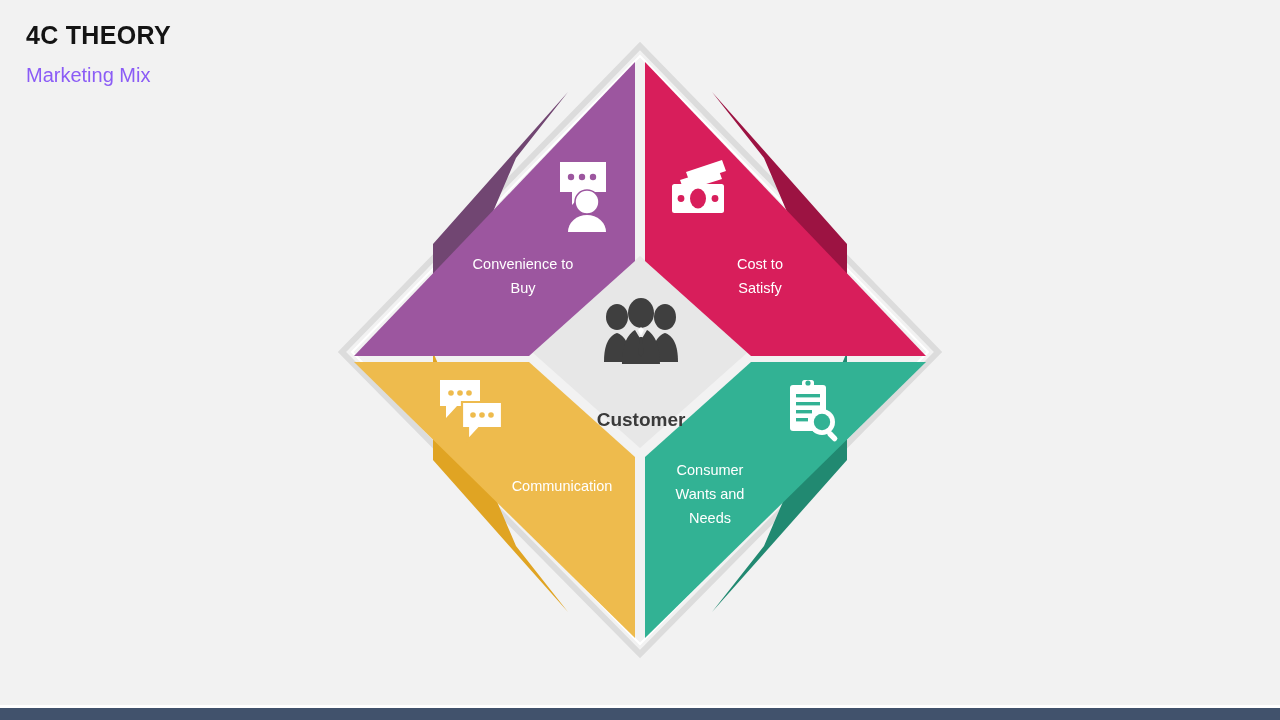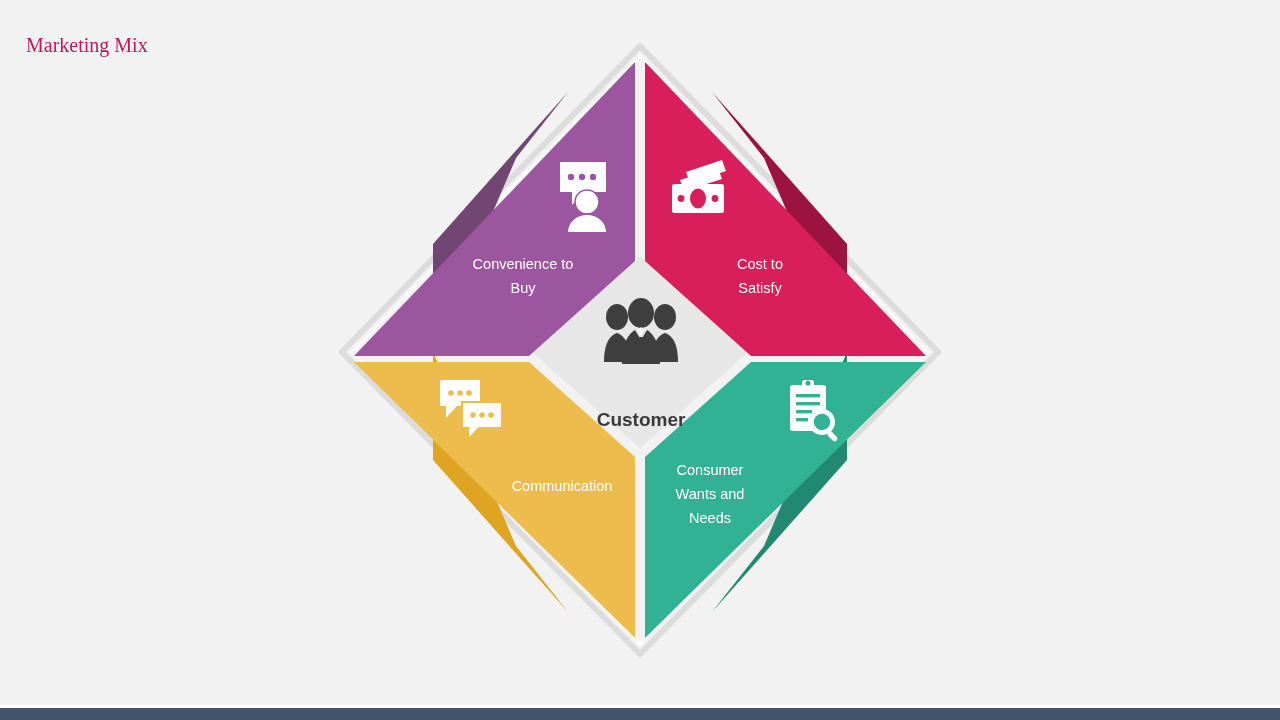--- a/index.html
+++ b/index.html
@@ -13,22 +13,22 @@
     position: relative;
     width: 1280px; height: 720px;
     background: #f2f2f2;
   }
   .title-block { position: absolute; left: 26px; top: 20px; }
   .slide-title {
     font-size: 25px; font-weight: bold; color: #141414;
     letter-spacing: 0.3px; line-height: 1.2;
   }
   .slide-subtitle {
-    font-size: 20px; font-weight: normal; color: #be185d;
-    margin-top: 13px; line-height: 1.2; font-family: Liberation Serif, serif;
+    font-size: 20px; font-weight: normal; color: #8b5cf6;
+    margin-top: 13px; line-height: 1.2;
   }
   .diagram {
     position: absolute; left: 330px; top: 32px;
     width: 620px; height: 640px;
   }
   .diagram svg { display: block; width: 620px; height: 640px; overflow: visible; }
   .quad-label {
     font-family: "Liberation Sans", sans-serif;
     font-size: 14.5px; fill: #ffffff;
   }
@@ -44,20 +44,21 @@
     position: absolute; left: 0; bottom: 0;
     width: 1280px; height: 12px; background: #41526c;
   }
 </style>
 </head>
 <body>
 
 <div class="slide">
 
   <div class="title-block">
+    <div class="slide-title">4C THEORY</div>
     <div class="slide-subtitle">Marketing Mix</div>
   </div>
 
   <div class="diagram">
     <svg viewBox="0 0 620 640" xmlns="http://www.w3.org/2000/svg">
 
       <polygon points="310,14 608,320 310,622 12,320" fill="none" stroke="#dcdcdc" stroke-width="6"></polygon>
       <polygon points="310,24 598,320 310,612 22,320" fill="none" stroke="#ffffff" stroke-width="2"></polygon>
 
       <polygon points="186,126 103,320 103,212 238,60" fill="#714672"></polygon>

